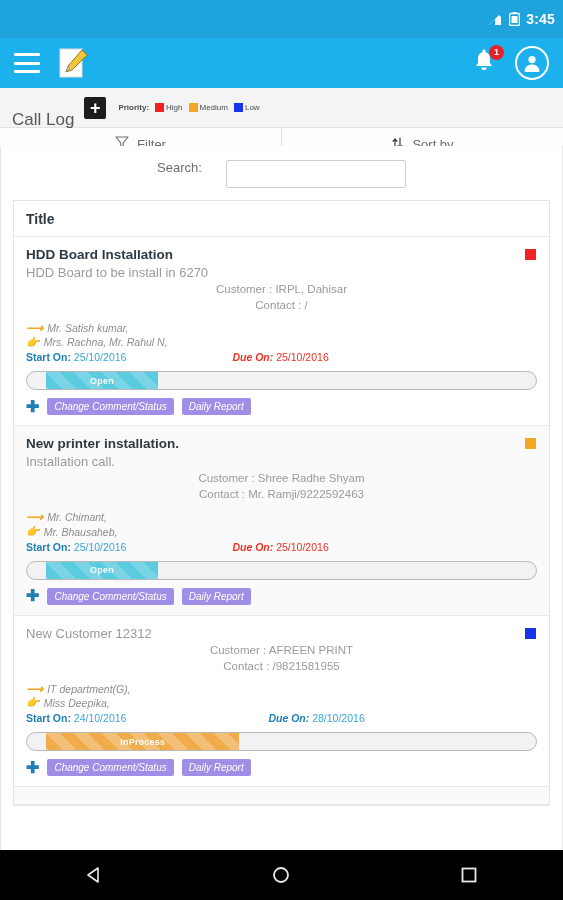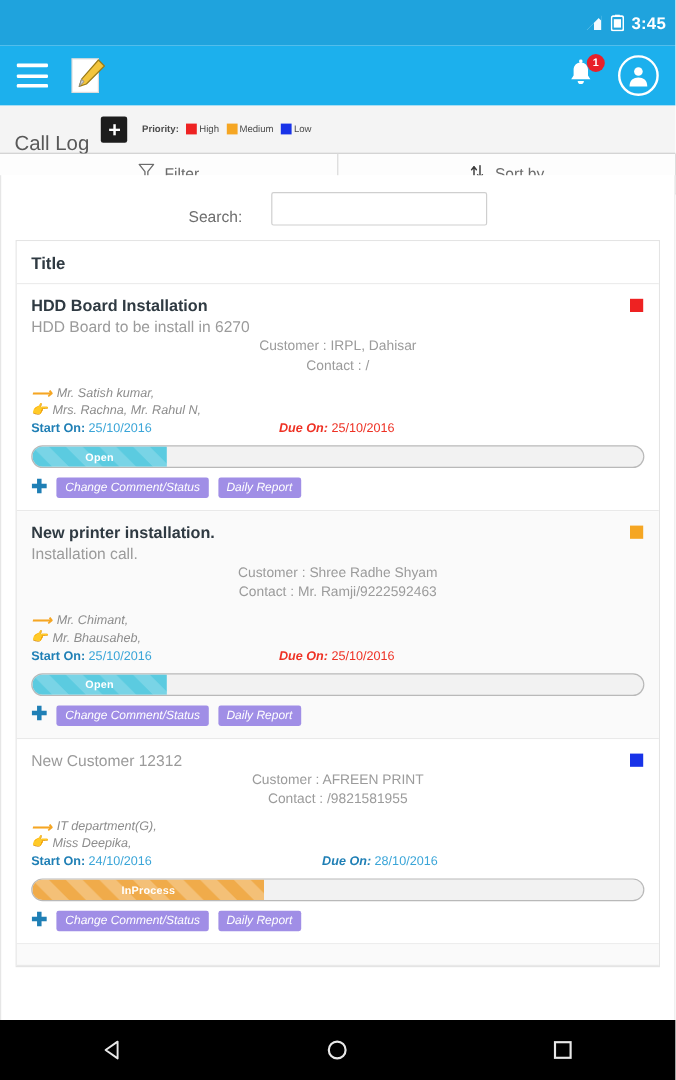--- a/index.html
+++ b/index.html
@@ -52,35 +52,35 @@
     margin-left: 10px; display:flex; align-items:center; justify-content:center;
     font-size: 18px; line-height: 1; font-weight: bold; cursor: pointer;
     border-radius: 2px;
   }
   .legend { display:flex; align-items:center; margin-left: 12px; gap: 6px; }
   .legend-title { font-size: 8px; color:#4c4c4c; font-weight: bold; }
   .legend-item { display:flex; align-items:center; gap: 2px; font-size: 8px; color:#4c4c4c; }
   .swatch { width: 9px; height: 9px; display:inline-block; }
 
   
-  .tabrow { display:flex; height: 34px; background:#737373; border-bottom: 1px solid #dcdcdc; }
+  .tabrow { display:flex; height: 34px; background:#14532d; border-bottom: 1px solid #dcdcdc; }
   .tab {
     flex: 1; display:flex; align-items:center; justify-content:center; gap: 8px;
     font-size: 13px; color: #6b6b6b; cursor: pointer; background:#fdfdfd;
   }
   .tab + .tab { border-left: 1px solid #dcdcdc; }
 
   
   .content {
     position: absolute; top: 146px; left: 0; right: 0; bottom: 50px;
     background: #ffffff; overflow: hidden;
     border-left: 1px solid #e6e6e6; border-right: 1px solid #e6e6e6;
   }
   .search-row {
-    display:flex; align-items:flex-end; justify-content:center;
+    display:flex; align-items:flex-start; justify-content:center;
     gap: 24px; padding: 14px 0 12px 0;
   }
   .search-label { font-size: 13px; color: #6d6d6d; }
   .search-input {
     width: 180px; height: 28px; border: 1px solid #cfcfcf; border-radius: 2px;
     background:#fff; font-size: 13px; padding: 0 6px; color:#333;
     font-family: "Liberation Sans", sans-serif;
   }
 
   .list-wrap { margin: 0 12px; border: 1px solid #e4e4e4; background:#fff; }
@@ -112,21 +112,21 @@
   .date-start b { color:#1f7fb5; }
   .date-due { margin-left: 106px; }
   .date-due b { font-weight: bold; font-style: italic; }
 
   .progress {
     margin-top: 8px; height: 19px; border-radius: 10px;
     background: #f2f2f2; border: 1px solid #b9b9b9; overflow: hidden; position: relative;
   }
   .progress-fill {
     height: 100%; display:flex; align-items:center; justify-content:center;
-    font-size: 9px; color:#fff; font-weight:bold; letter-spacing:.2px;
+    font-size: 9px; color:#fff; font-weight:bold; letter-spacing:.2px;margin-left:19px;
   }
   .fill-open {
     background-image: linear-gradient(45deg, rgba(255,255,255,.18) 25%, transparent 25%,
       transparent 50%, rgba(255,255,255,.18) 50%, rgba(255,255,255,.18) 75%, transparent 75%, transparent);
     background-size: 28px 28px; background-color: #5bcbe0;
   }
   .fill-inprocess {
     background-image: linear-gradient(45deg, rgba(255,255,255,.25) 25%, transparent 25%,
       transparent 50%, rgba(255,255,255,.25) 50%, rgba(255,255,255,.25) 75%, transparent 75%, transparent);
     background-size: 28px 28px; background-color: #f0ab4a;

